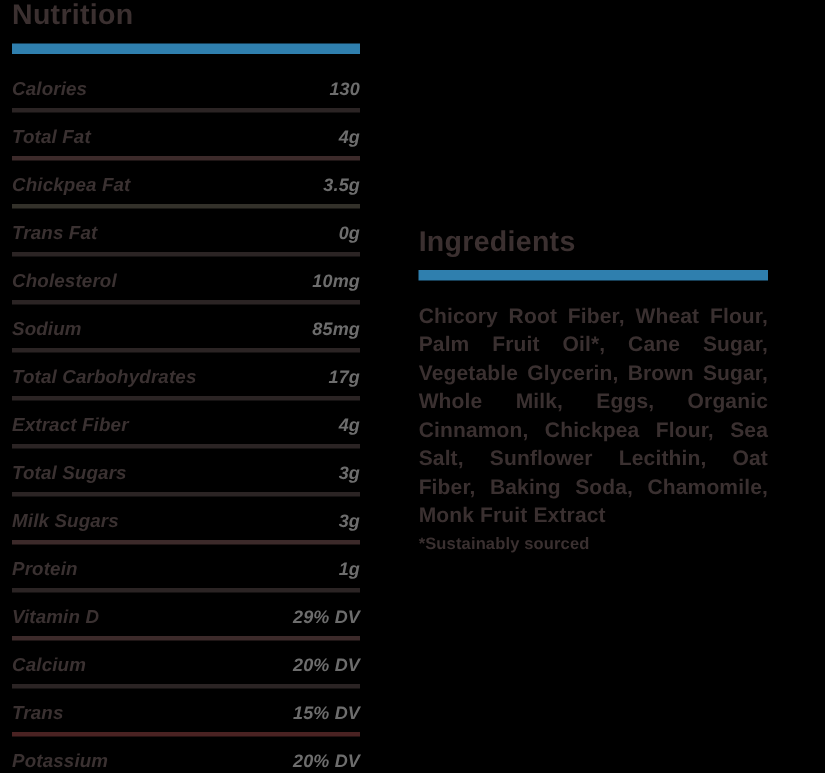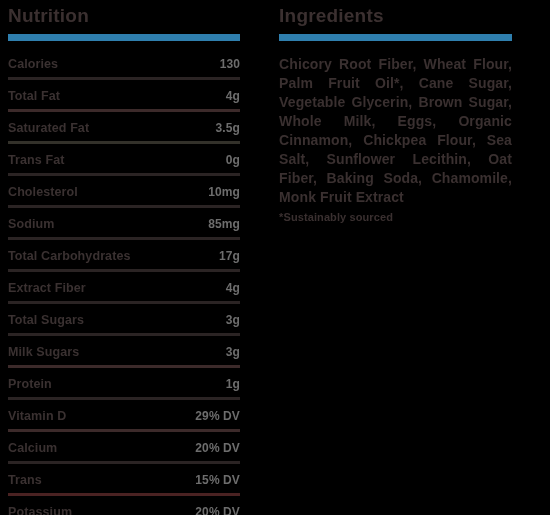--- a/index.html
+++ b/index.html
@@ -17,20 +17,21 @@
   }
   .panel {
     position: absolute;
     top: 0;
     left: 0;
     width: 520px;
     height: 515px;
     display: flex;
     flex-direction: row;
     box-sizing: border-box;
+    align-items: center;
   }
   .col-left {
     width: 262px;
     padding: 6px 8px 0 8px;
     box-sizing: border-box;
   }
   .col-gap {
     width: 33px;
   }
   .col-right {
@@ -58,20 +59,21 @@
   
   .rows {
     display: block;
   }
   .nrow {
     display: flex;
     align-items: baseline;
     justify-content: space-between;
     padding: 0 0 4px 0;
     line-height: 18px;
+    font-style: italic;
   }
   .nlabel {
     font-size: 12.5px;
     font-weight: bold;
     color: #3a3131;
     letter-spacing: 0.1px;
     white-space: nowrap;
   }
   .nvalue {
     font-size: 12px;
@@ -128,21 +130,21 @@
           <span class="nlabel">Calories</span>
           <span class="nvalue">130</span>
         </div>
         <div class="divider"></div>
         <div class="nrow">
           <span class="nlabel">Total Fat</span>
           <span class="nvalue">4g</span>
         </div>
         <div class="divider warm"></div>
         <div class="nrow">
-          <span class="nlabel">Saturated Fat</span>
+          <span class="nlabel">Chickpea Fat</span>
           <span class="nvalue">3.5g</span>
         </div>
         <div class="divider olive"></div>
         <div class="nrow">
           <span class="nlabel">Trans Fat</span>
           <span class="nvalue">0g</span>
         </div>
         <div class="divider"></div>
         <div class="nrow">
           <span class="nlabel">Cholesterol</span>

